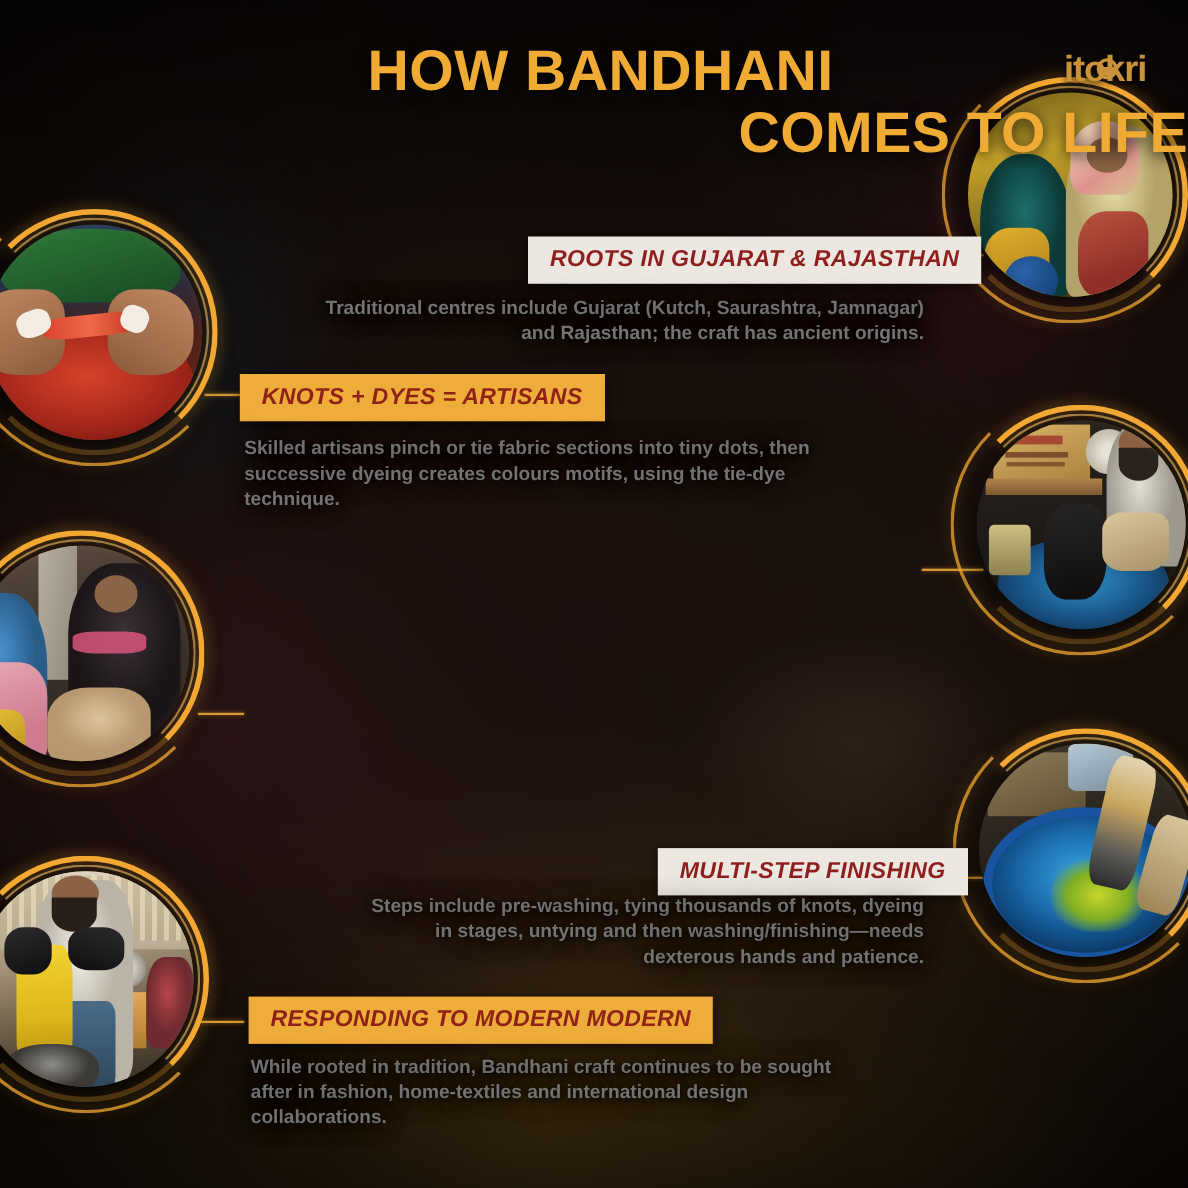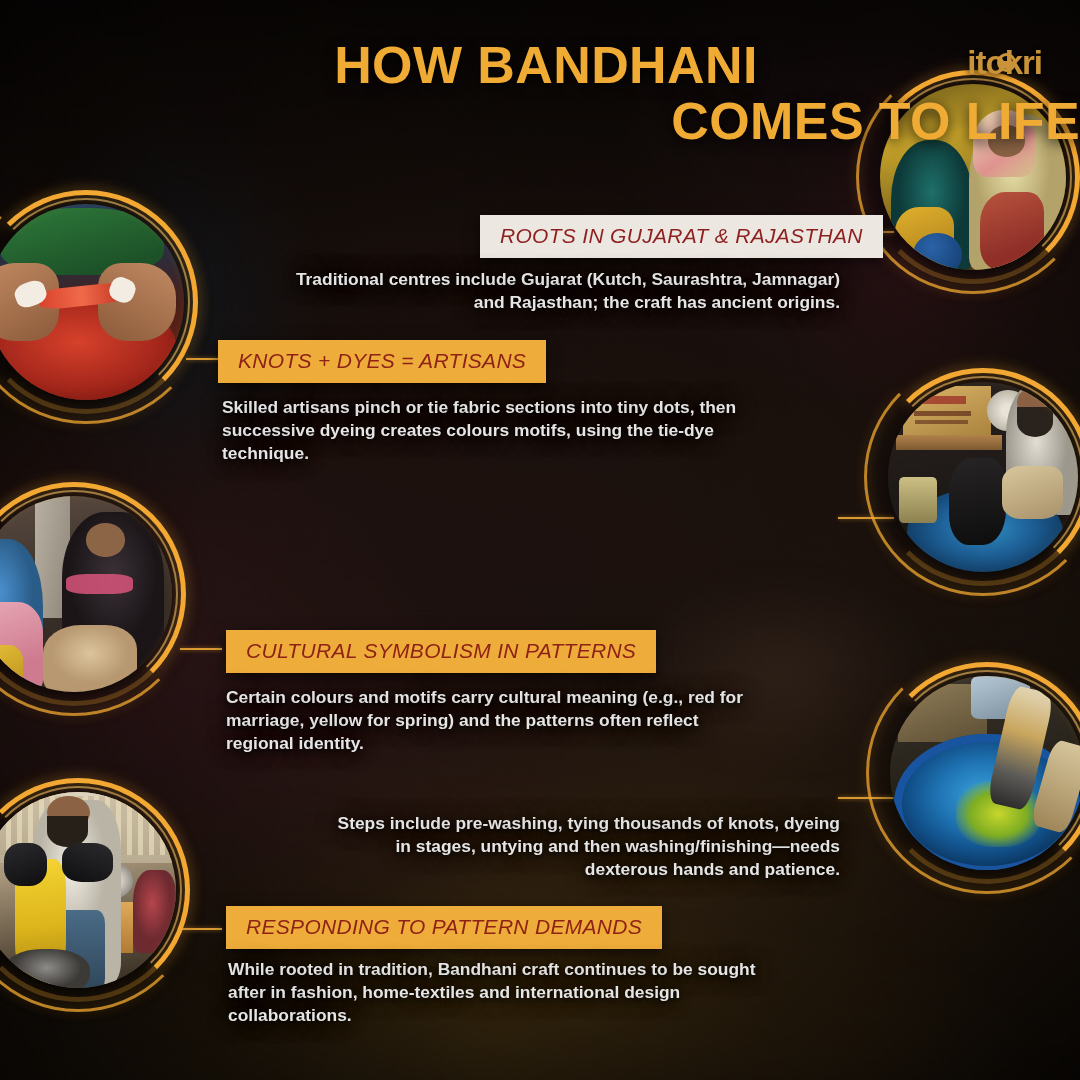--- a/index.html
+++ b/index.html
@@ -129,32 +129,32 @@
   
   .conn{
     position:absolute; height:2px; background:#d99a33;
     z-index:25; box-shadow:0 0 4px rgba(217,154,51,.6);
   }
 
   
   .head{
     position:absolute; z-index:35;
     padding:9px 20px 10px;
-    font-size:21px; font-weight:normal; font-style:italic;
+    font-size:21px; font-weight:bold; font-style:italic;
     letter-spacing:.3px;
     white-space:nowrap;
     box-shadow:0 3px 12px rgba(0,0,0,.55);
   }
   .head.cream{ background:#ece7e1; color:#8e1f1f; }
   .head.amber{ background:#eead3a; color:#8e2216; }
 
   
   .body{
     position:absolute; z-index:35;
-    color:#e5e5e5;
+    color:#737373;
     font-size:17.4px; font-weight:bold; line-height:1.33;
     text-shadow:0 2px 7px rgba(0,0,0,.95), 0 0 22px rgba(0,0,0,.7);
   }
   .body.r{ text-align:right; }
 
   
   
   .p1{ background:linear-gradient(170deg,#6d5a1b 0%,#c8a42a 28%,#8d7420 58%,#3a2a12 100%); }
   .p1 .w1{ left:6%; top:30%; width:44%; height:70%; background:radial-gradient(ellipse 55% 60% at 50% 40%, #1e6f6a 0%, #0d3a38 75%); border-radius:46% 46% 10% 10%; }
   .p1 .w2{ left:48%; top:16%; width:52%; height:84%; background:radial-gradient(ellipse 55% 55% at 45% 35%, #e8dfa9 0%, #b3a36a 70%); border-radius:42% 42% 8% 8%; }
@@ -364,21 +364,20 @@
     <div class="ring3"></div>
   </div>
 
   <div class="head cream" style="left:480px; top:215px;">ROOTS IN GUJARAT &amp; RAJASTHAN</div>
   <div class="body r" style="left:270px; top:268px; width:570px;">Traditional centres include Gujarat (Kutch, Saurashtra, Jamnagar) and Rajasthan; the craft has ancient origins.</div>
 
   <div class="head amber" style="left:218px; top:340px;">KNOTS + DYES = ARTISANS</div>
   <div class="body" style="left:222px; top:396px; width:520px;">Skilled artisans pinch or tie fabric sections into tiny dots, then successive dyeing creates colours motifs, using the tie-dye technique.</div>
 
 
-  <div class="head amber" style="left:226px; top:630px;">CULTURAL SYMBOLISM IN PATTERNS</div>
-  <div class="body" style="left:226px; top:686px; width:540px;">Certain colours and motifs carry cultural meaning (e.g., red for marriage, yellow for spring) and the patterns often reflect regional identity.</div>
-
+
+  <div class="head cream" style="left:598px; top:771px;">MULTI-STEP FINISHING</div>
   <div class="body r" style="left:320px; top:812px; width:520px;">Steps include pre-washing, tying thousands of knots, dyeing in stages, untying and then washing/finishing—needs dexterous hands and patience.</div>
 
-  <div class="head amber" style="left:226px; top:906px;">RESPONDING TO PATTERN DEMANDS</div>
+  <div class="head amber" style="left:226px; top:906px;">RESPONDING TO MODERN MODERN</div>
   <div class="body" style="left:228px; top:958px; width:552px;">While rooted in tradition, Bandhani craft continues to be sought after in fashion, home-textiles and international design collaborations.</div>
 
 </div>
 
 </body></html>

